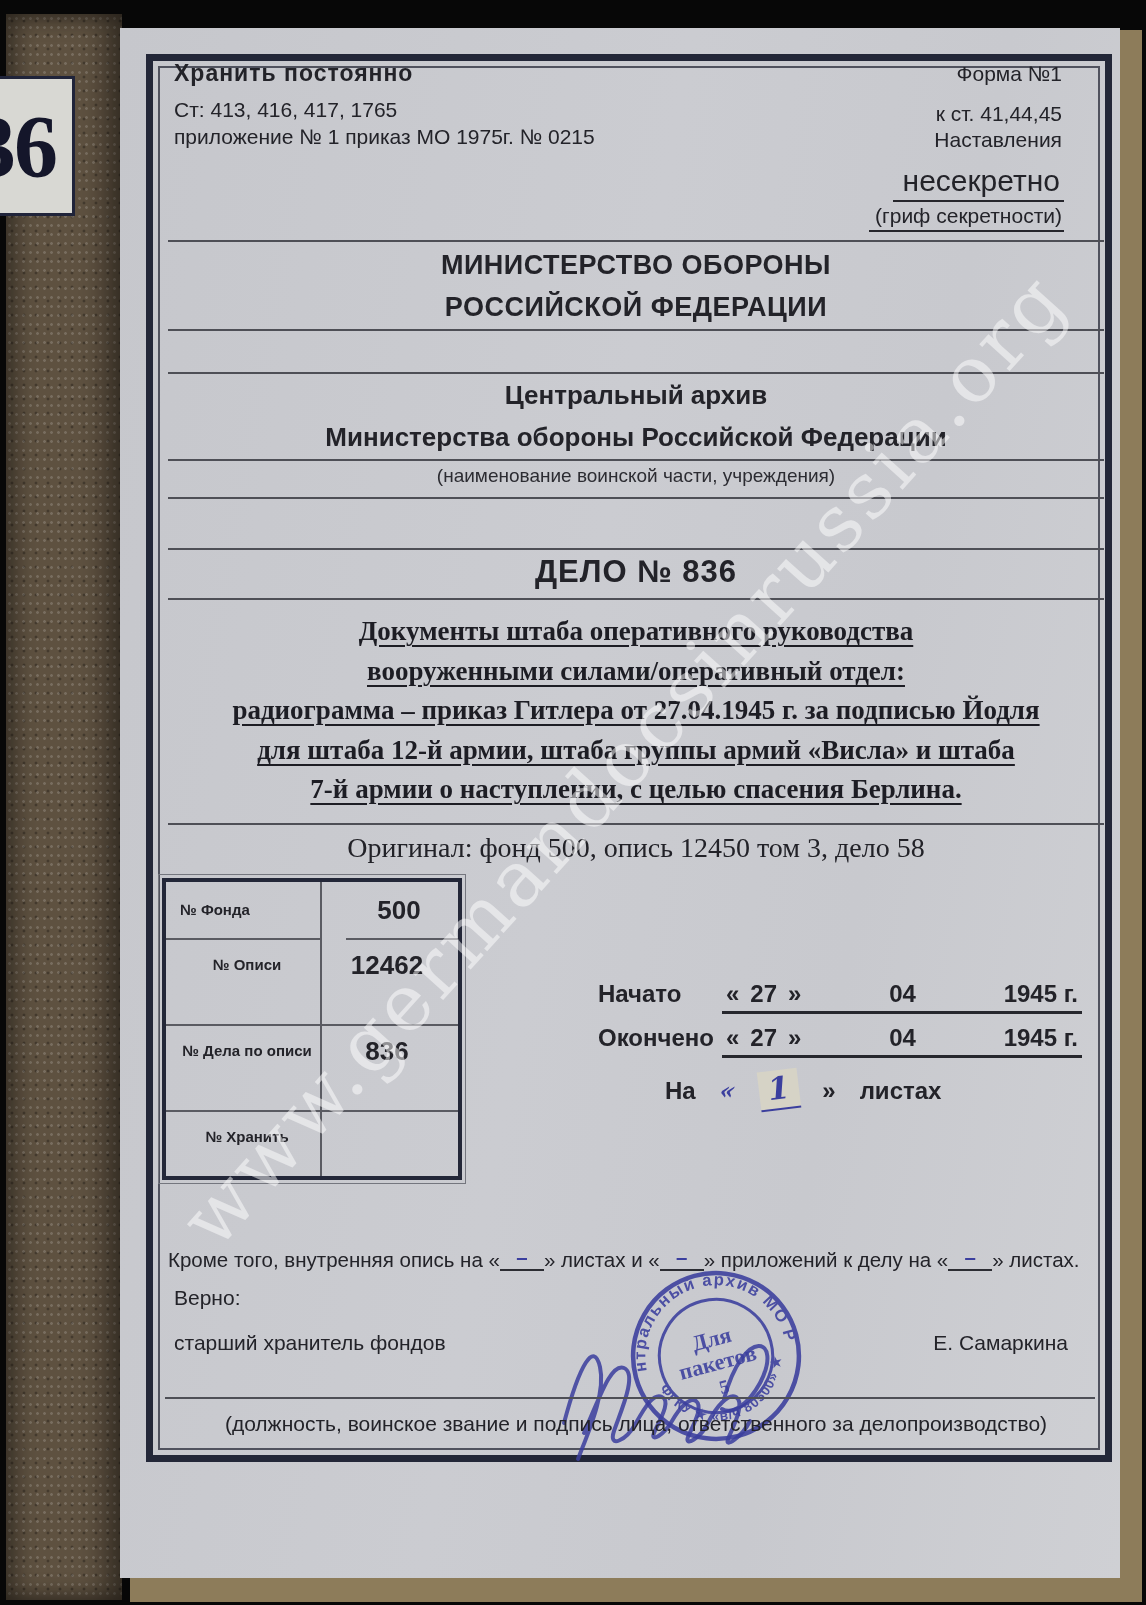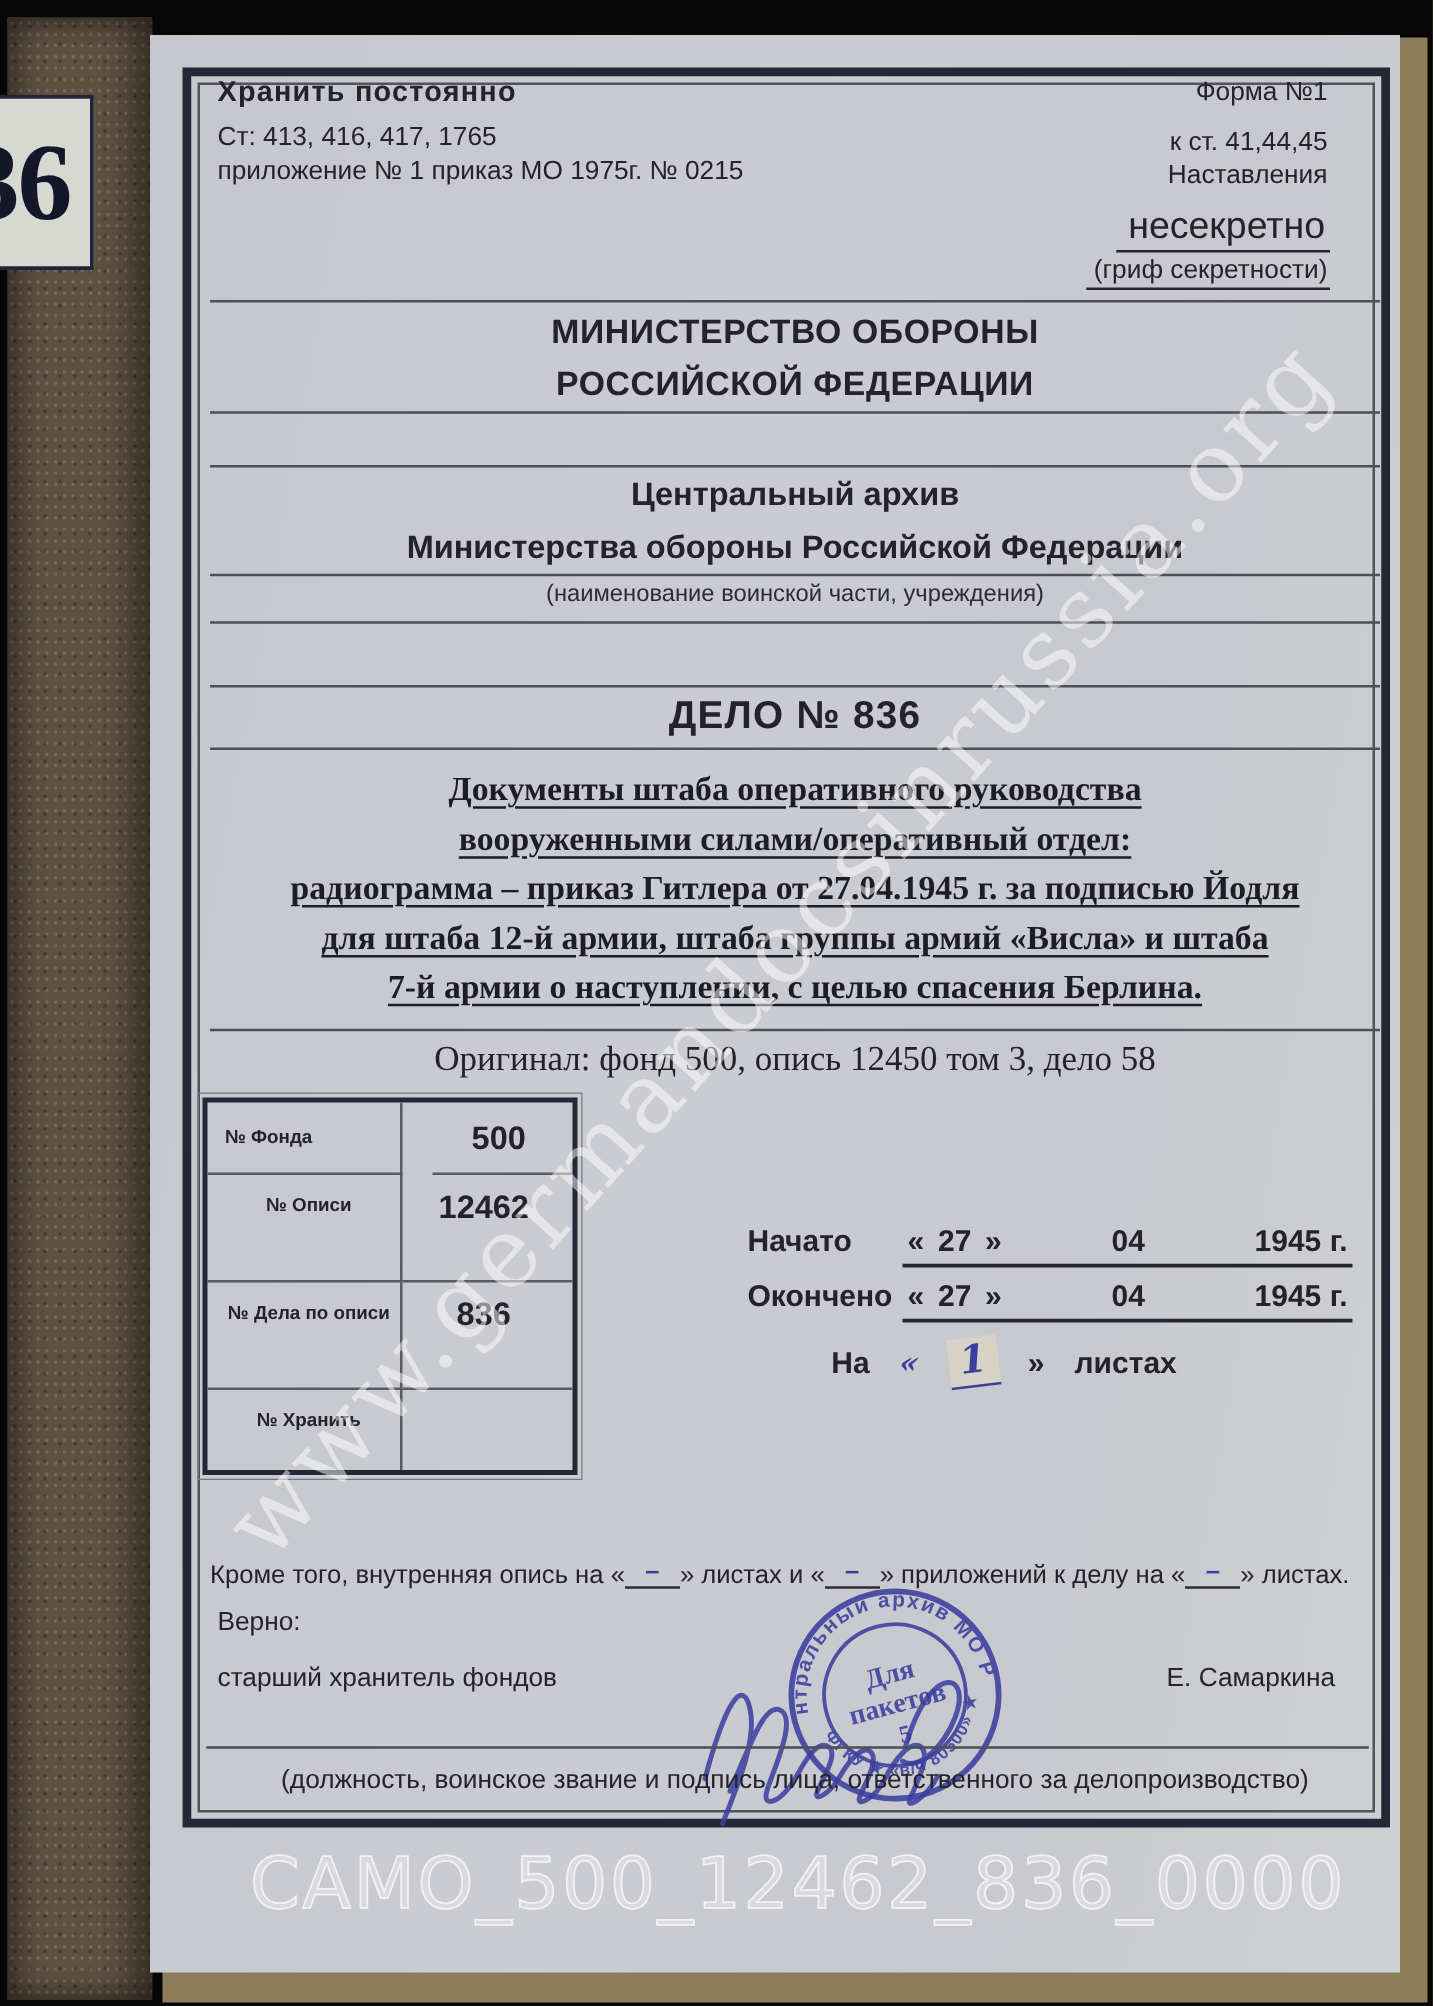--- a/index.html
+++ b/index.html
@@ -251,16 +251,15 @@
       </text>
       <text x="90" y="80" text-anchor="middle" font-size="22" font-weight="bold" fill="#3b3f9e" font-family="Liberation Serif, serif">Для</text>
       <text x="90" y="104" text-anchor="middle" font-size="22" font-weight="bold" fill="#3b3f9e" font-family="Liberation Serif, serif">пакетов</text>
       <text x="90" y="128" text-anchor="middle" font-size="19" font-weight="bold" fill="#3b3f9e" font-family="Liberation Serif, serif">5</text>
     </svg>
 
     <div class="hr foot-hr"></div>
     <div class="abs ctr foot-cap">(должность, воинское звание и подпись лица, ответственного за делопроизводство)</div>
 
     <div class="wm-diag">www.germandocsinrussia.org</div>
-    <div class="wm-file">САМО_500_12462_836_0000</div>
 
   </div>
 </div>
 
 </body></html>

